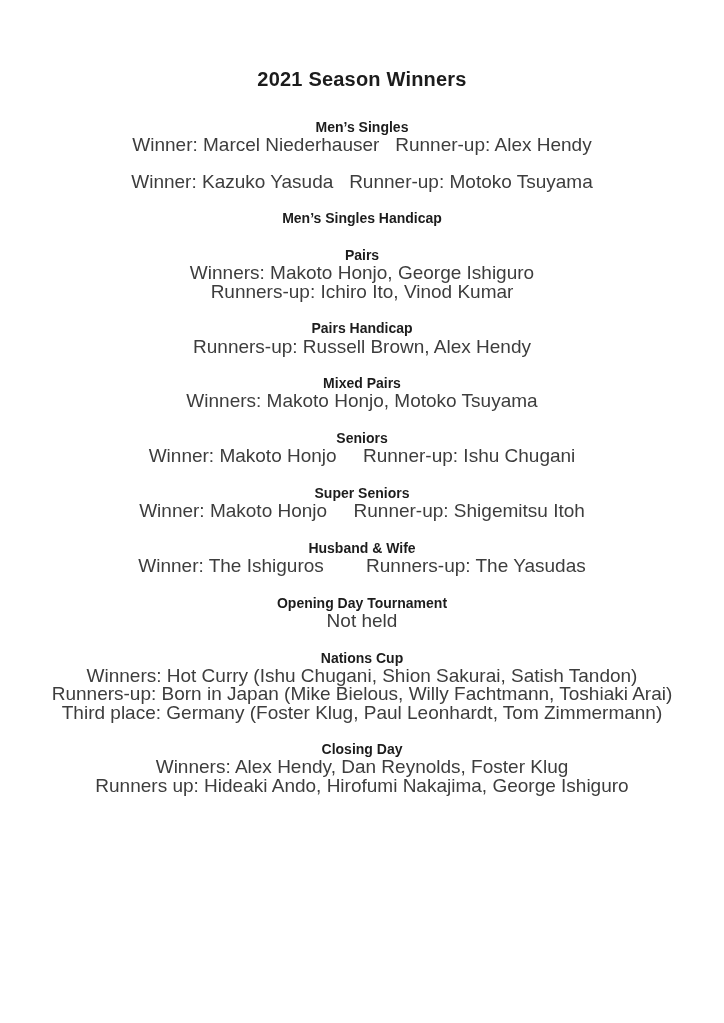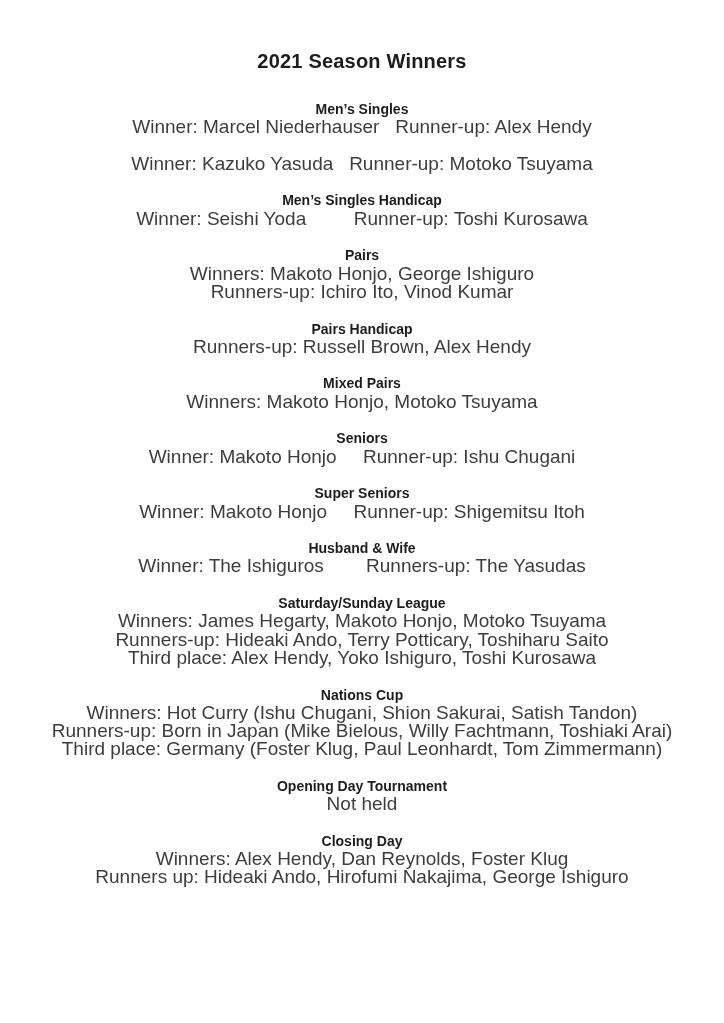--- a/index.html
+++ b/index.html
@@ -4,21 +4,21 @@
 <style>
   html, body {
     margin: 0;
     padding: 0;
     background: #ffffff;
   }
   .page {
     width: 724px;
     height: 1023px;
     box-sizing: border-box;
-    padding-top: 49px;
+    padding-top: 67px;
     background: var(--page-bg, #ffffff);
     text-align: center;
     font-family: "Liberation Sans", sans-serif;
     overflow: hidden;
   }
   .doc-title {
     margin: 0;
     font-size: 20px;
     line-height: 24px;
     font-weight: 700;
@@ -61,21 +61,20 @@
     <h2 class="section-heading">Men’s Singles</h2>
   <p class="result-line">Winner: Marcel Niederhauser   Runner-up: Alex Hendy</p>
       </section>
 
   <section class="award-section">
   <p class="result-line">Winner: Kazuko Yasuda   Runner-up: Motoko Tsuyama</p>
       </section>
 
   <section class="award-section">
     <h2 class="section-heading">Men’s Singles Handicap</h2>
-  <p class="result-line">Winner: Seishi Yoda         Runner-up: Toshi Kurosawa</p>
       </section>
 
   <section class="award-section">
     <h2 class="section-heading">Pairs</h2>
   <p class="result-line">Winners: Makoto Honjo, George Ishiguro</p>
         <p class="result-line">Runners-up: Ichiro Ito, Vinod Kumar</p>
       </section>
 
   <section class="award-section">
     <h2 class="section-heading">Pairs Handicap</h2>
@@ -95,37 +94,31 @@
   <section class="award-section">
     <h2 class="section-heading">Super Seniors</h2>
   <p class="result-line">Winner: Makoto Honjo     Runner-up: Shigemitsu Itoh</p>
       </section>
 
   <section class="award-section">
     <h2 class="section-heading">Husband &amp; Wife</h2>
   <p class="result-line">Winner: The Ishiguros        Runners-up: The Yasudas</p>
       </section>
 
+
   <section class="award-section">
-    <h2 class="section-heading">Saturday/Sunday League</h2>
-  <p class="result-line">Winners: James Hegarty, Makoto Honjo, Motoko Tsuyama</p>
-        <p class="result-line">Runners-up: Hideaki Ando, Terry Potticary, Toshiharu Saito</p>
-        <p class="result-line">Third place: Alex Hendy, Yoko Ishiguro, Toshi Kurosawa</p>
+    <h2 class="section-heading">Opening Day Tournament</h2>
+  <p class="result-line">Not held</p>
       </section>
 
   <section class="award-section">
     <h2 class="section-heading">Nations Cup</h2>
   <p class="result-line">Winners: Hot Curry (Ishu Chugani, Shion Sakurai, Satish Tandon)</p>
         <p class="result-line">Runners-up: Born in Japan (Mike Bielous, Willy Fachtmann, Toshiaki Arai)</p>
         <p class="result-line">Third place: Germany (Foster Klug, Paul Leonhardt, Tom Zimmermann)</p>
-      </section>
-
-  <section class="award-section">
-    <h2 class="section-heading">Opening Day Tournament</h2>
-  <p class="result-line">Not held</p>
       </section>
 
   <section class="award-section">
     <h2 class="section-heading">Closing Day</h2>
   <p class="result-line">Winners: Alex Hendy, Dan Reynolds, Foster Klug</p>
         <p class="result-line">Runners up: Hideaki Ando, Hirofumi Nakajima, George Ishiguro</p>
       </section>
 </div>
 </div>
 

